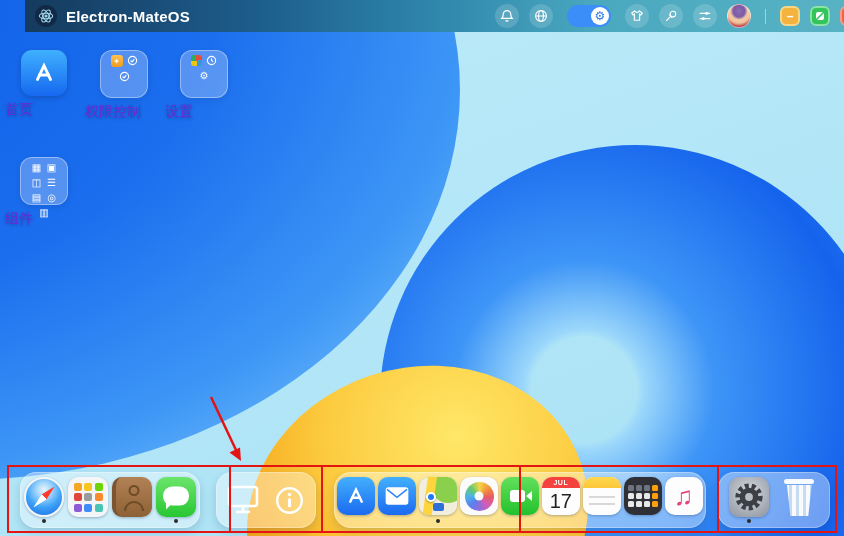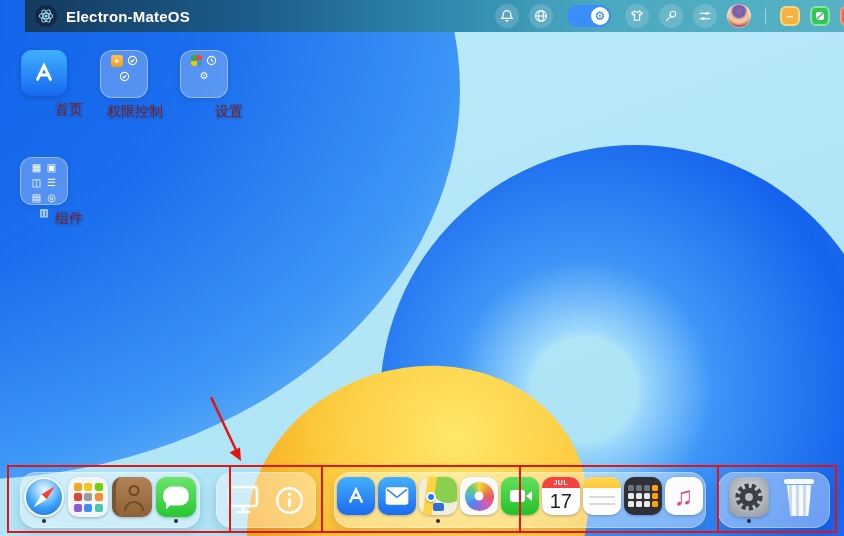--- a/index.html
+++ b/index.html
@@ -40,21 +40,21 @@
   .winbtn { width:20px; height:20px; border-radius:6px; display:flex; align-items:center; justify-content:center;
     color:#fff; font-size:12px; font-weight:700; line-height:1; cursor:pointer; }
   .wb-min { background:#f3b33e; border:2px solid #f8d784; }
   .wb-max { background:#33c55b; border:2px solid #8ae5a4; }
   .wb-close { background:#f55f45; border:2px solid #fa9b85; }
 
   
   .desk { position:absolute; left:4px; top:50px; z-index:10;
     display:grid; grid-template-columns:repeat(3,80px); grid-auto-rows:107px; }
   .dt-item { display:flex; flex-direction:column; align-items:center; cursor:pointer; }
-  .dt-label { margin-top:5px; color:#7f1d1d; font-size:14px; text-align:right; width:78px; line-height:17px;
+  .dt-label { margin-top:5px; color:#6d28d9; font-size:14px; text-align:left; width:78px; line-height:17px;
     text-shadow:0 1px 3px rgba(10,40,90,.45); }
   .bigtile { width:46px; height:46px; border-radius:11px; position:relative;
     box-shadow:0 2px 5px rgba(0,30,80,.25); }
   .t-appstore { background:linear-gradient(180deg,#3fb0fe 0%,#1668f0 100%); display:flex; align-items:center; justify-content:center; }
   .folder { width:48px; height:48px; border-radius:12px; background:rgba(255,255,255,.26);
     border:1px solid rgba(255,255,255,.38); position:relative; box-shadow:0 2px 6px rgba(0,30,80,.12); }
   .minis { position:absolute; left:0; top:4px; width:100%; padding:0 5px; display:flex; flex-wrap:wrap;
     gap:4px; justify-content:center; align-content:flex-start; }
   .mini { width:11px; height:11px; display:flex; align-items:center; justify-content:center;
     color:#fff; font-size:10px; line-height:11px; }
@@ -64,21 +64,21 @@
     background:conic-gradient(#e74c3c 0 25%, #3498db 25% 50%, #f1c40f 50% 75%, #27ae60 75% 100%); }
   .freeicon { width:48px; height:48px; display:flex; align-items:center; justify-content:center;
     filter:drop-shadow(0 2px 3px rgba(10,40,90,.3)); }
 
   
   .dock-group { position:absolute; top:472px; height:56px; z-index:10; border-radius:16px;
     background:rgba(255,255,255,.38); border:1px solid rgba(255,255,255,.30);
     box-shadow:0 4px 10px rgba(20,50,90,.18); display:flex; align-items:center; justify-content:space-evenly; }
   .g1 { left:20px;  width:180px; }
   .g2 { left:216px; width:100px; }
-  .g3 { left:334px; width:372px; }
+  .g3 { left:334px; width:372px;border-radius:17px; }
   .g4 { left:718px; width:112px; }
   .dk { position:relative; width:42px; height:46px; display:flex; align-items:flex-start; justify-content:center; cursor:pointer; }
   .g3 .dk { width:39px; }
   .dot { position:absolute; bottom:0px; left:50%; transform:translateX(-50%);
     width:4px; height:4px; border-radius:50%; background:#2b2b2b; }
   .tile { width:40px; height:40px; border-radius:10px; position:relative; overflow:hidden;
     box-shadow:0 1px 3px rgba(0,30,80,.3); }
   .g3 .tile { width:38px; height:38px; }
 
   

